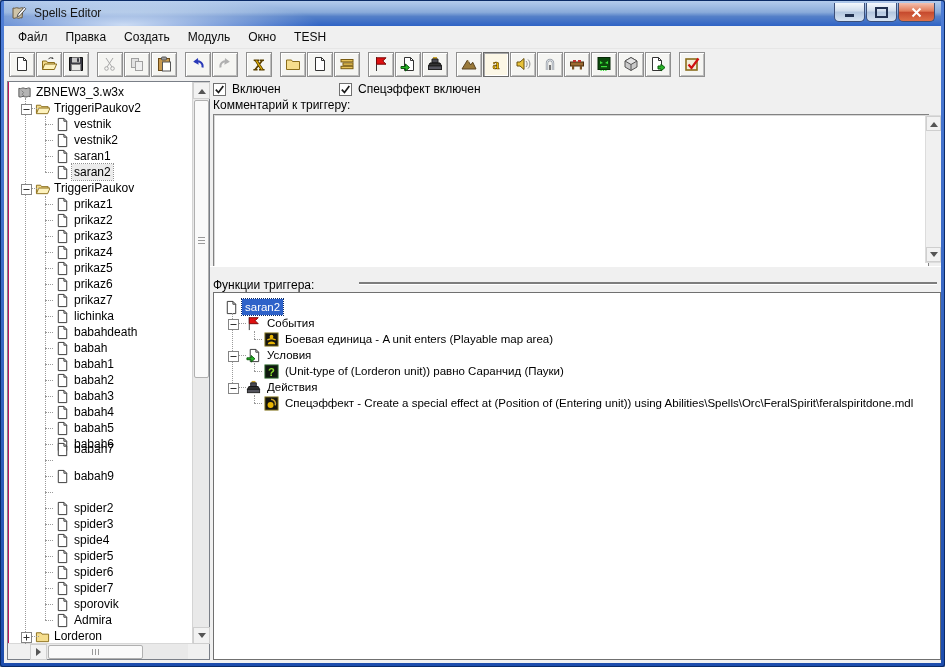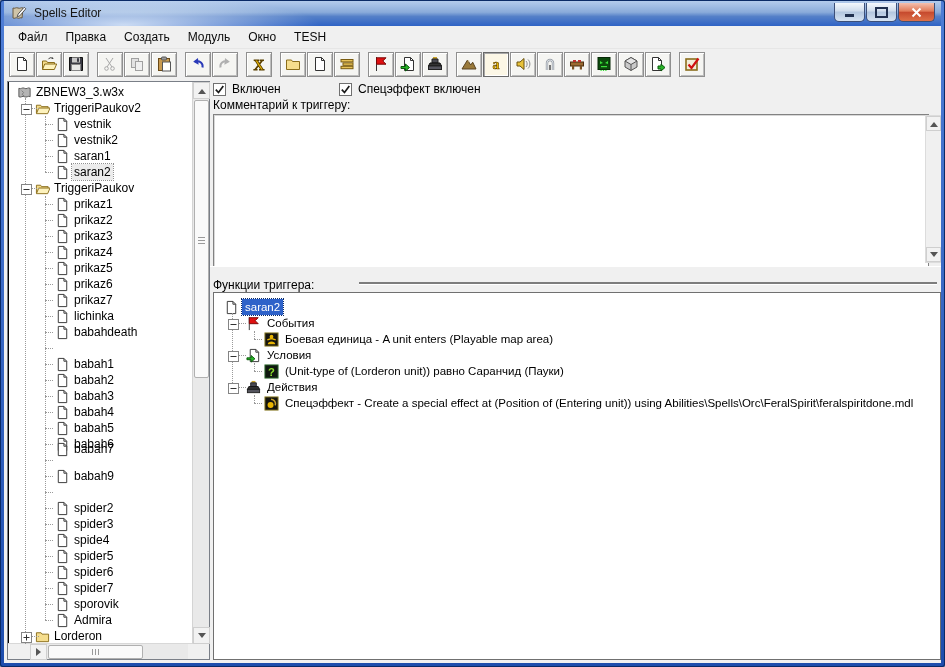--- a/index.html
+++ b/index.html
@@ -23,21 +23,21 @@
     display:flex;align-items:center;padding-left:5px;font-size:12px;color:#0a0a0a;}
   .menu-item{padding:3px 9px;}
   .toolbar{position:absolute;left:0;right:0;top:23px;height:30px;background:#f0f0f0;display:flex;align-items:center;padding-left:5px;}
   .tb-group{display:flex;gap:1px;margin-right:8px;}
   .tb-btn{width:24px;height:23px;display:flex;align-items:center;justify-content:center;background:#f5f5f2;
     border:1px solid #8f8f8f;box-shadow:inset 1px 1px 0 #ffffff, inset -1px -1px 0 #bdbdbd;}
   .tb-btn.pressed{background:#fcf7e6;border-color:#6a6a6a;box-shadow:inset 1px 1px 0 #a8a8a8, inset -1px -1px 0 #fff;}
   .ico svg{width:16px;height:16px;display:block;}
   .ico.s15 svg{width:15px;height:15px;}
   
-  .tree-panel{position:absolute;left:3px;top:55px;width:201px;bottom:3px;background:#000000;border:1px solid #7a7f87;}
+  .tree-panel{position:absolute;left:3px;top:55px;width:201px;bottom:3px;background:#be185d;border:1px solid #7a7f87;}
   .tree-view{position:absolute;left:1px;top:0;right:17px;bottom:15px;overflow:hidden;background:#fff;}
   .trow{position:absolute;left:0;right:0;height:16px;line-height:16px;font-size:12px;color:#000;white-space:nowrap;}
   .trow .lbl{position:absolute;top:0;padding:0 2px;}
   .trow .lbl.sel-inactive{background:#ececec;outline:1px dotted #909090;}
   .trow .icoabs{position:absolute;top:1px;}
   .exp{position:absolute;top:3px;width:11px;height:11px;z-index:3;}
   .gv{position:absolute;width:0;border-left:1px dotted #9a9a9a;z-index:1;}
   .gh{position:absolute;height:0;border-top:1px dotted #9a9a9a;z-index:1;}
   
   .sb-v{position:absolute;top:0;right:0;width:16px;bottom:15px;background:#e9e9e9;border-left:1px solid #d4d4d4;}
@@ -475,20 +475,29 @@
           </div>
           <div class="trow" style="top: 242px;">
             <span class="ico icoabs s15" style="left: 46px;">
               <svg viewBox="0 0 16 16">
                 <path d="M3.5 1.5h6l3 3v10h-9z" fill="#fff" stroke="#333"></path>
                 <path d="M9.5 1.5v3h3" fill="none" stroke="#333"></path>
               </svg>
             </span>
             <span class="lbl" style="left: 63px;">babahdeath</span>
           </div>
+          <div class="trow" style="top: 258px;">
+            <span class="ico icoabs s15" style="left: 46px;">
+              <svg viewBox="0 0 16 16">
+                <path d="M3.5 1.5h6l3 3v10h-9z" fill="#fff" stroke="#333"></path>
+                <path d="M9.5 1.5v3h3" fill="none" stroke="#333"></path>
+              </svg>
+            </span>
+            <span class="lbl" style="left: 63px;">babah</span>
+          </div>
           <div class="trow" style="top: 274px;">
             <span class="ico icoabs s15" style="left: 46px;">
               <svg viewBox="0 0 16 16">
                 <path d="M3.5 1.5h6l3 3v10h-9z" fill="#fff" stroke="#333"></path>
                 <path d="M9.5 1.5v3h3" fill="none" stroke="#333"></path>
               </svg>
             </span>
             <span class="lbl" style="left: 63px;">babah1</span>
           </div>
           <div class="trow" style="top: 290px;">

